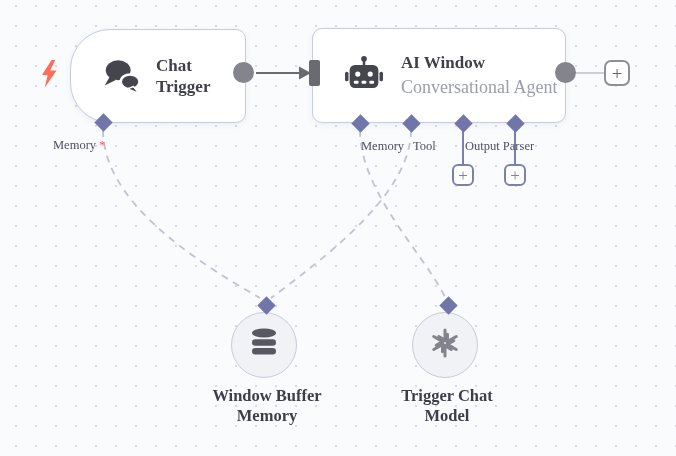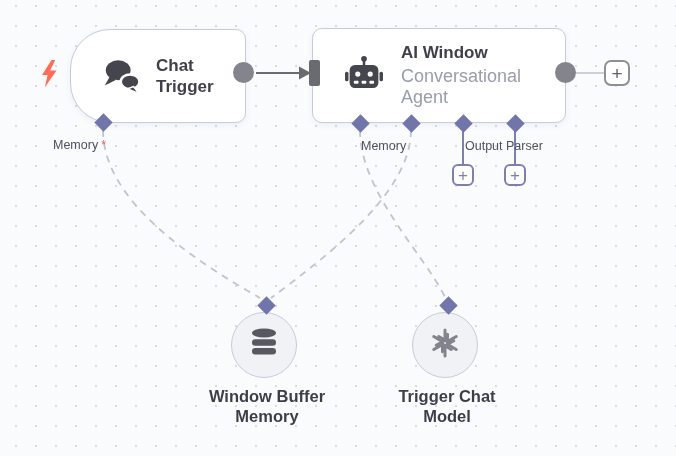--- a/index.html
+++ b/index.html
@@ -4,21 +4,21 @@
 <style>
   html,body{margin:0;padding:0;}
   .canvas{
     position:relative;
     width:676px;height:456px;
     overflow:hidden;
     background-color:#fafbfd;
     background-image:radial-gradient(circle,#d7dae6 1.2px,transparent 1.4px);
     background-size:20px 20px;
     background-position:6px 16px;
-    font-family:Liberation Sans, sans-serif;
+    font-family:Liberation Serif, serif;
   }
   .edges{position:absolute;left:0;top:0;z-index:1;}
   .node{
     position:absolute;z-index:2;
     background:#ffffff;
     border:1.8px solid #c8cbd9;
     box-shadow:0 2px 6px rgba(70,76,110,0.07);
     display:flex;align-items:center;
     box-sizing:border-box;
   }
@@ -158,20 +158,23 @@
   <div class="diamond" style="left:404.5px;top:116.5px;"></div>
   <div class="diamond" style="left:456.5px;top:116.5px;"></div>
   <div class="diamond" style="left:508.5px;top:116.5px;"></div>
 
   <div class="port-label" style="left:53px;top:138px;">
     <span>Memory</span><span class="required">*</span>
   </div>
   <div class="port-label" style="left:361px;top:139px;">
     <span>Memory</span>
   </div>
+  <div class="port-label" style="left:413px;top:139px;">
+    <span>Tool</span>
+  </div>
   <div class="port-label" style="left:465px;top:139px;">
     <span>Output Parser</span>
   </div>
 
   <div class="plus-btn plus-next">
     <span>+</span>
   </div>
   <div class="plus-btn plus-sub plus-tool">
     <span>+</span>
   </div>

